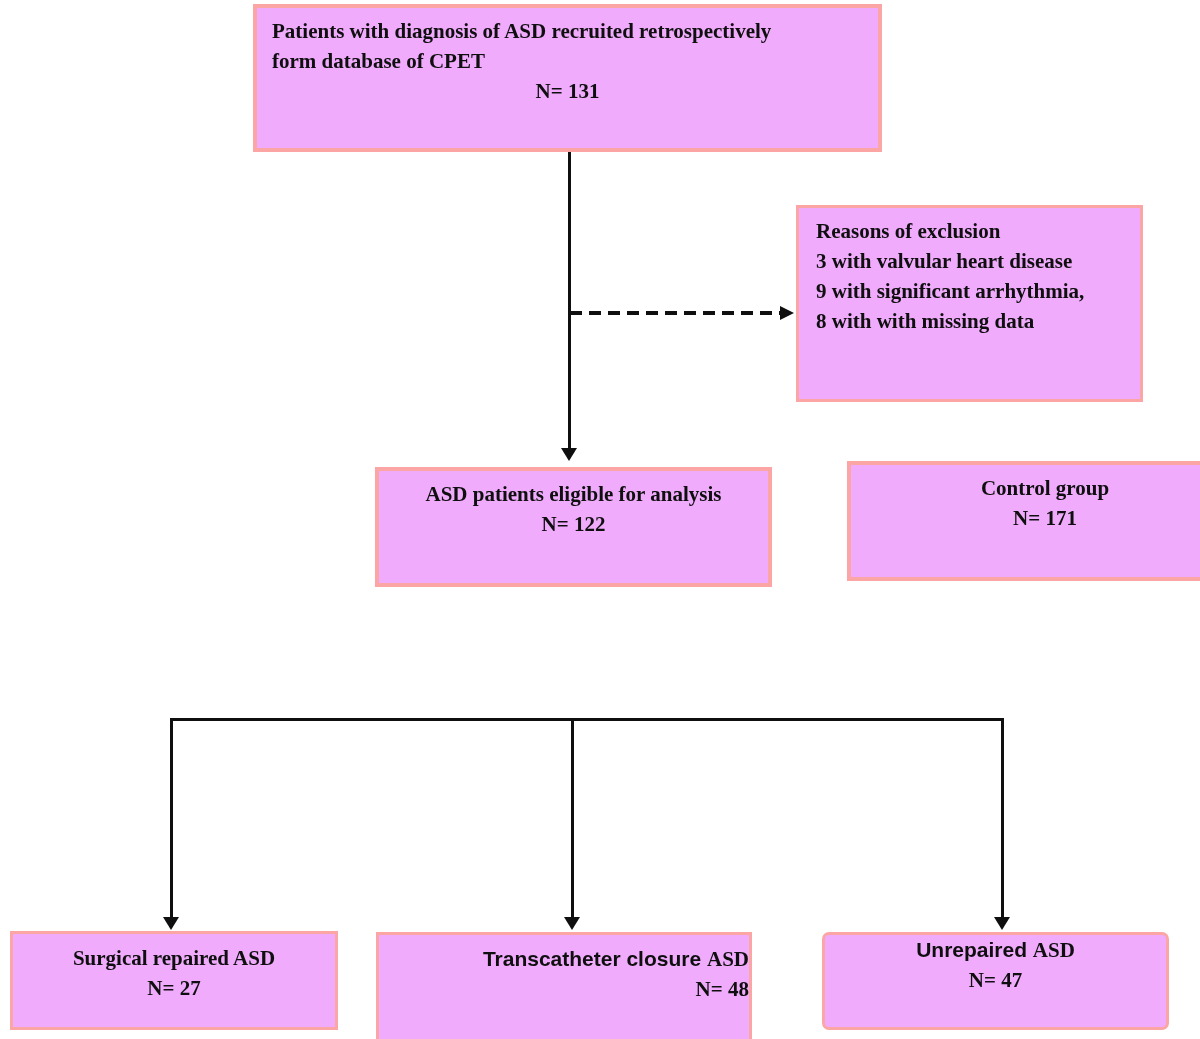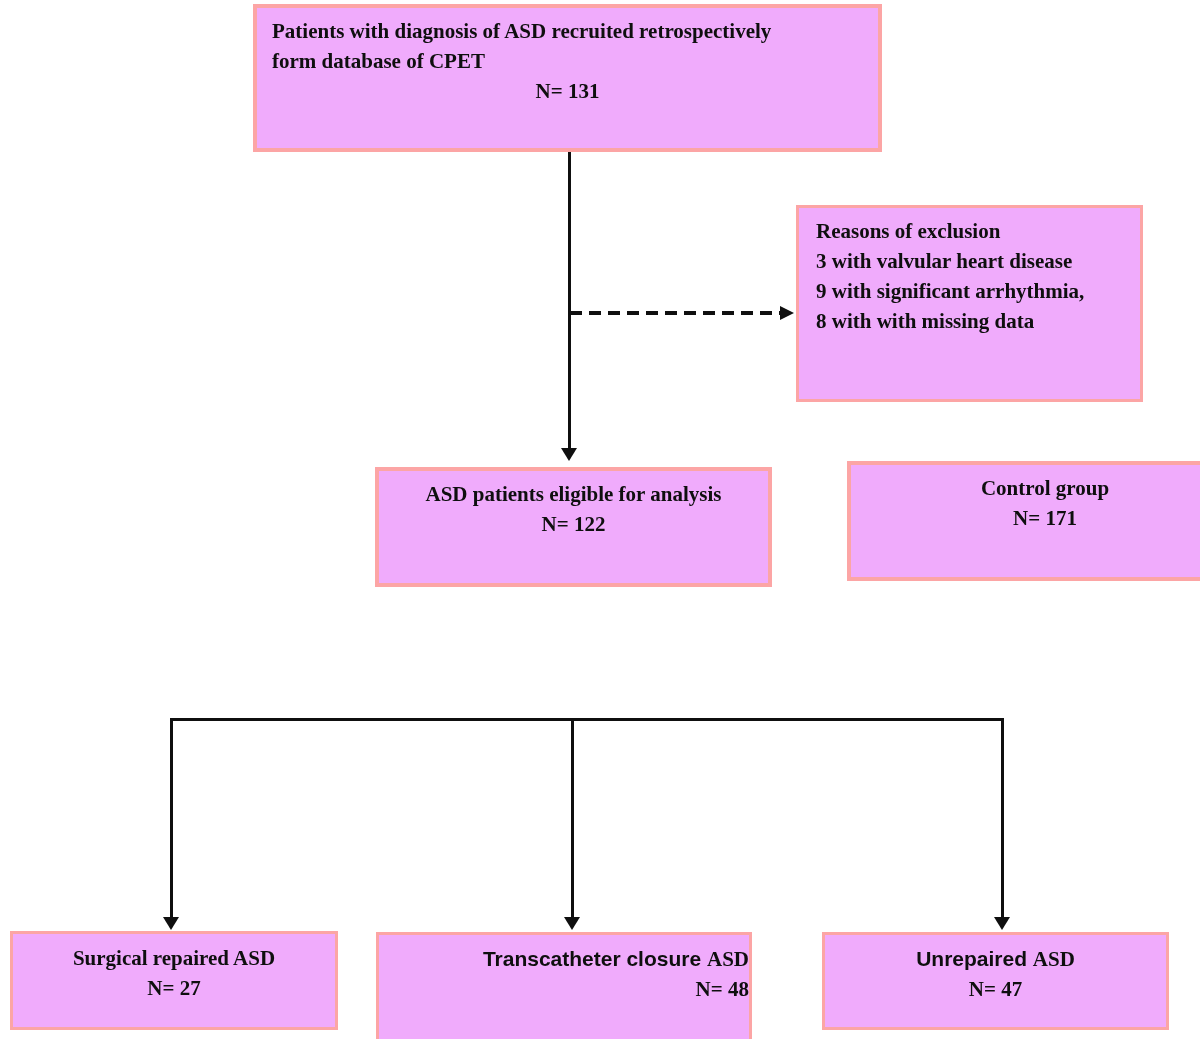--- a/index.html
+++ b/index.html
@@ -101,18 +101,18 @@
   <div class="box center" style="left:10px; top:931px; width:328px; height:99px; padding-top:9px;">
     <div><span class="sans"></span><span>Surgical repaired ASD</span></div>
     <div>N= 27</div>
   </div>
 
   <div class="box center" style="left:376px; top:932px; width:376px; height:114px; padding-top:9px;text-align:right;">
     <div><span class="sans">Transcatheter closure </span><span>ASD</span></div>
     <div>N= 48</div>
   </div>
 
-  <div class="box center" style="left:822px; top:932px; width:347px; height:98px; padding-top:9px;">
+  <div class="box center" style="left:822px; top:932px; width:347px; height:98px; border-radius:7px;">
     <div><span class="sans">Unrepaired </span><span>ASD</span></div>
     <div>N= 47</div>
   </div>
 
 </div>
 
 </body></html>

